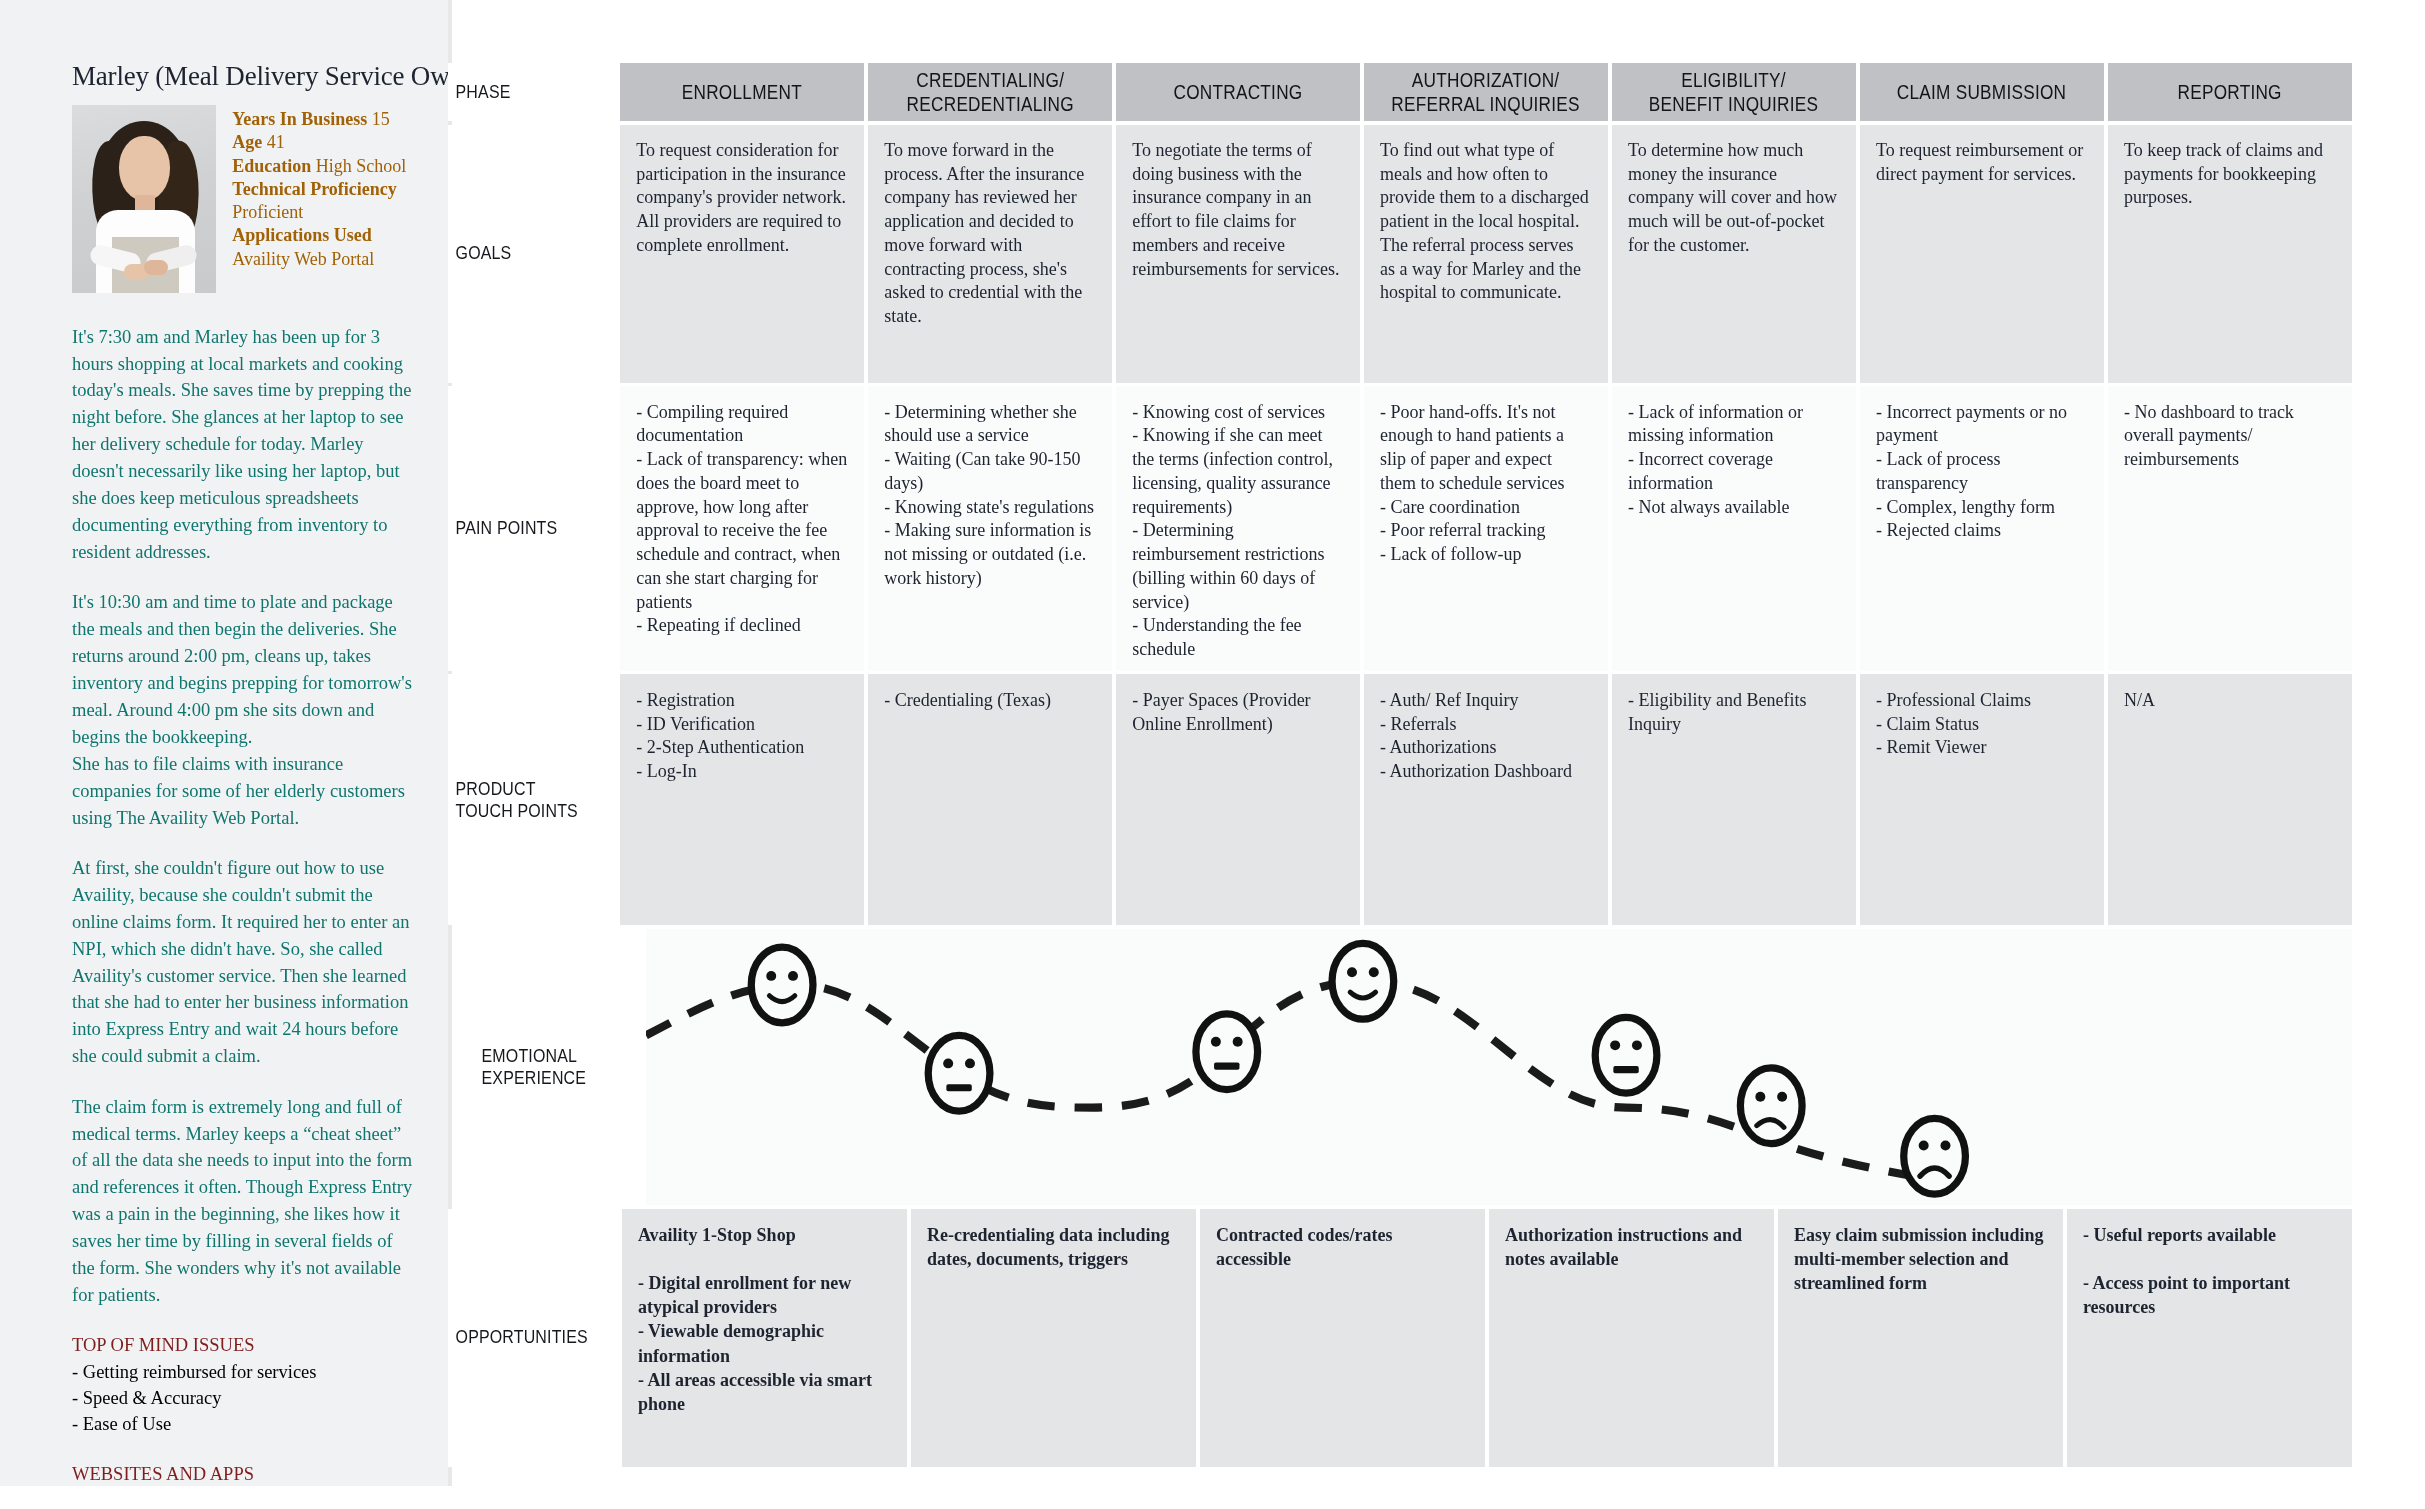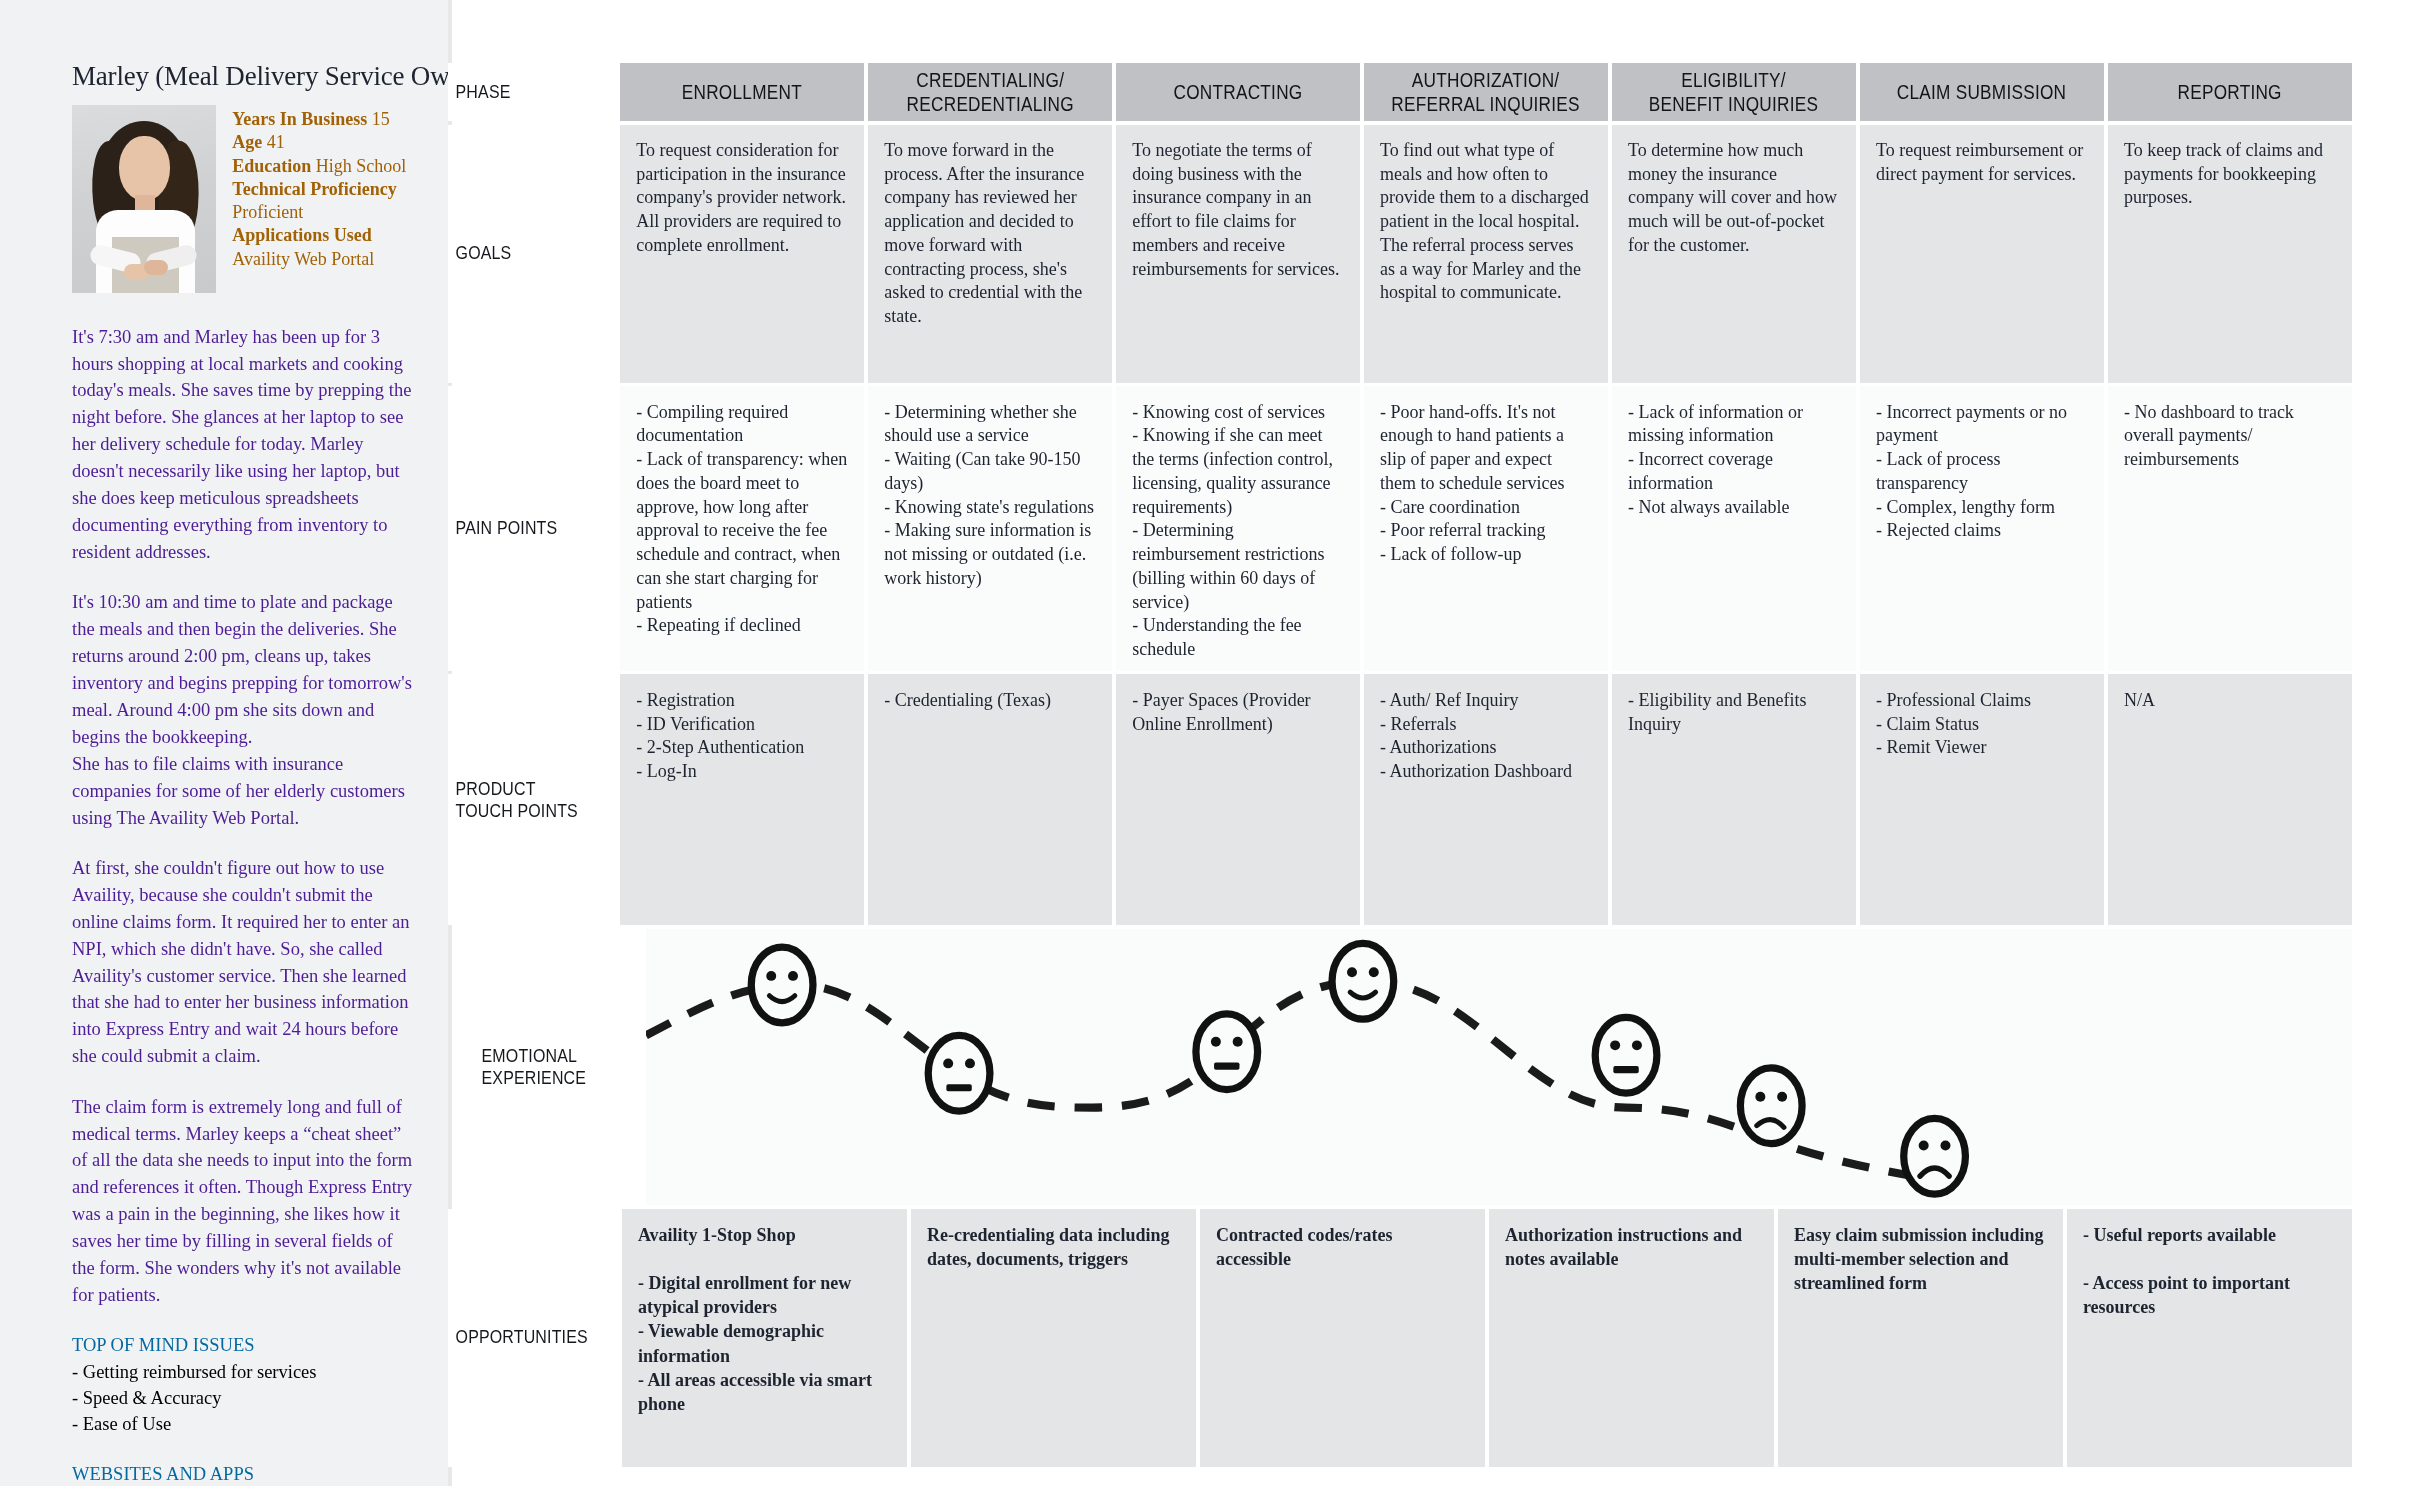--- a/index.html
+++ b/index.html
@@ -92,28 +92,28 @@
     font-size: 18px;
     line-height: 1.29;
     color: #a16207;
     padding-top: 3.6px;
   }
   .facts b { font-weight: bold; }
   .narrative {
     margin-top: 31px;
     font-size: 18.5px;
     line-height: 1.455;
-    color: #4c1d95;
+    color: #0f766e;
   }
   .narrative p { margin: 0 0 23.5px 0; }
   .narrative p:last-child { margin-bottom: 4px; font-family: Liberation Serif, serif; }
   .sec-head {
     font-size: 18.5px;
     line-height: 1.42;
-    color: #0369a1;
+    color: #7f1d1d;
     margin-top: 1.8px;
   }
   .sec-body {
     font-size: 18.5px;
     line-height: 1.42;
     color: #000000;
   }
   .blk { margin-bottom: 23.5px; }
 
   

